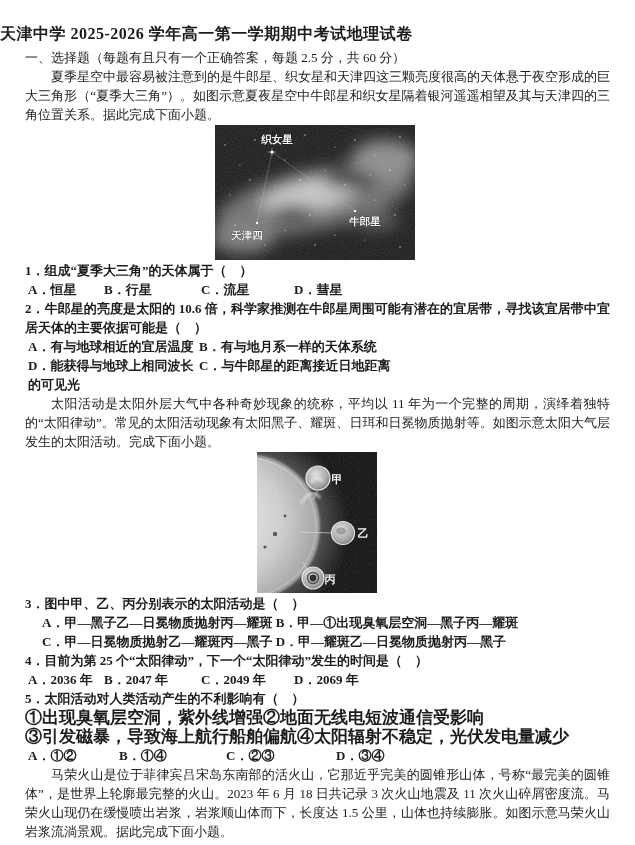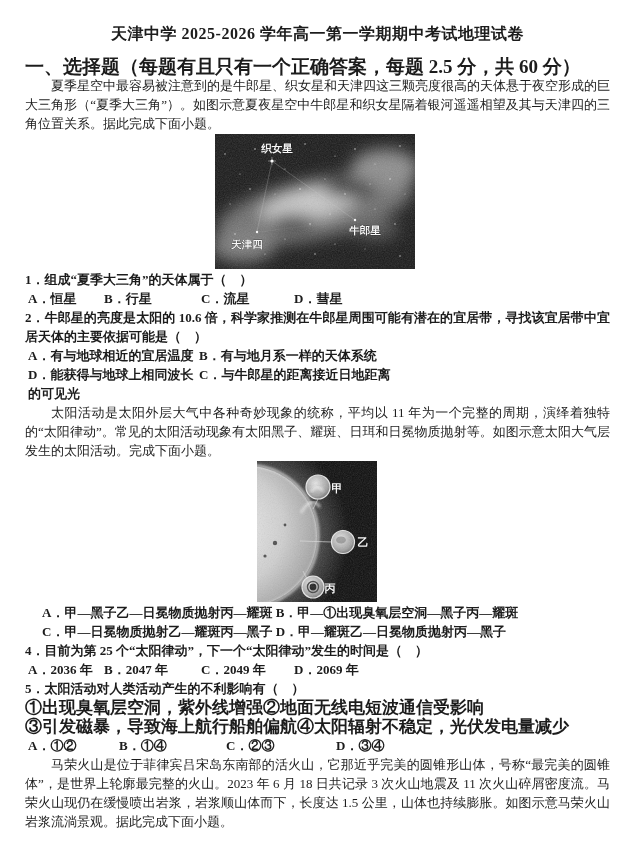--- a/index.html
+++ b/index.html
@@ -2,25 +2,25 @@
 <html><head>
 <meta charset="utf-8">
 <style>
   html,body{margin:0;padding:0;background:#e8e8e8;}
   .page{
     width:635px;height:845px;background:#ffffff;overflow:hidden;
     font-family:"Liberation Serif","DejaVu Serif",serif;color:#1c1c1c;
     position:relative;margin:0 auto;
   }
   .title{
-    padding-top:22px;text-align:center;font-size:16px;font-weight:bold;
+    padding-top:22px;font-size:16px;font-weight:bold;
     line-height:23px;letter-spacing:0.5px;
   }
   .section-heading{
-    margin:12px 25px 0 25px;font-size:19px;font-weight:700;line-height:19px;
+    margin:3px 25px 0 25px;font-size:13px;font-weight:400;line-height:19px;
   }
   .passage{
     margin:0 25px;font-size:13px;line-height:19px;text-align:justify;
     text-indent:2em;font-weight:500;
   }
   .figure{display:block;}
   .fig-star{margin:1px 0 1px 215px;}
   .fig-sun{margin:1px 0 1px 257px;}
   .question{margin:0 25px;font-size:13px;line-height:19px;font-weight:600;text-align:justify;}
   .statement{margin:0 25px;font-size:17px;line-height:19px;font-weight:600;}
@@ -195,20 +195,21 @@
       <circle cx="56" cy="126" r="5.5" fill="none" stroke="#444444" stroke-width="1.4"></circle>
     </g>
     <g font-family="Liberation Sans, DejaVu Sans, sans-serif" font-size="11" font-weight="bold" fill="#ffffff" text-anchor="middle" stroke="#000" stroke-width="0.4" paint-order="stroke">
       <text x="80" y="31">甲</text>
       <text x="106" y="85">乙</text>
       <text x="73" y="131">丙</text>
     </g>
     <rect x="0" y="0" width="120" height="141" filter="url(#grain2)" opacity="0.2"></rect>
   </svg>
 
+  <div class="question">3．图中甲、乙、丙分别表示的太阳活动是（　）</div>
   <div class="optrow">A．甲—黑子乙—日冕物质抛射丙—耀斑 B．甲—①出现臭氧层空洞—黑子丙—耀斑</div>
   <div class="optrow">C．甲—日冕物质抛射乙—耀斑丙—黑子 D．甲—耀斑乙—日冕物质抛射丙—黑子</div>
 
   <div class="question">4．目前为第 25 个“太阳律动”，下一个“太阳律动”发生的时间是（　）</div>
   <div class="opts opts-a">
     <span>A．2036 年</span>
     <span>B．2047 年</span>
     <span>C．2049 年</span>
     <span>D．2069 年</span>
   </div>

